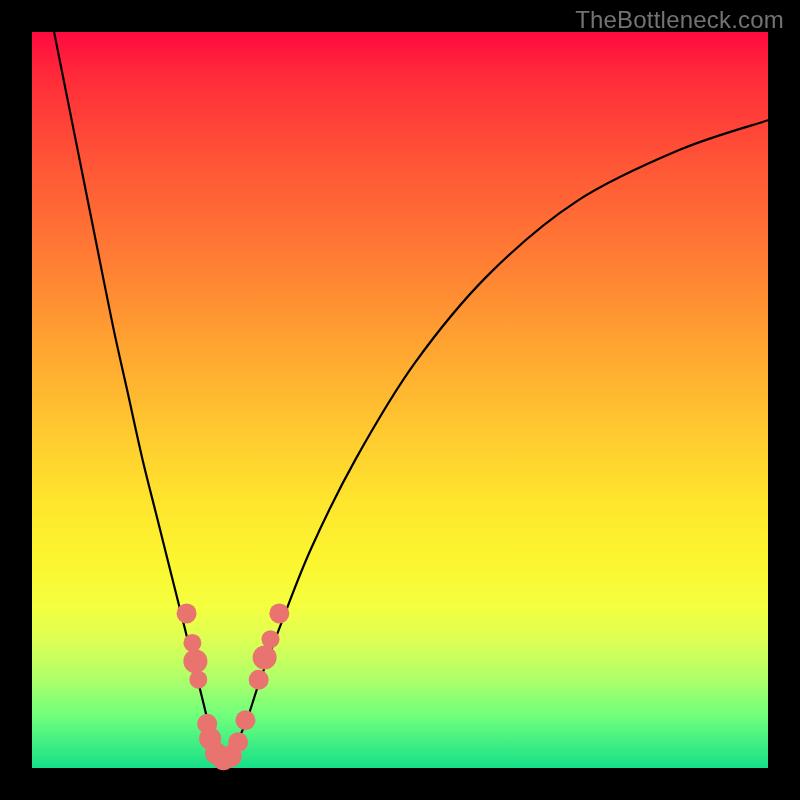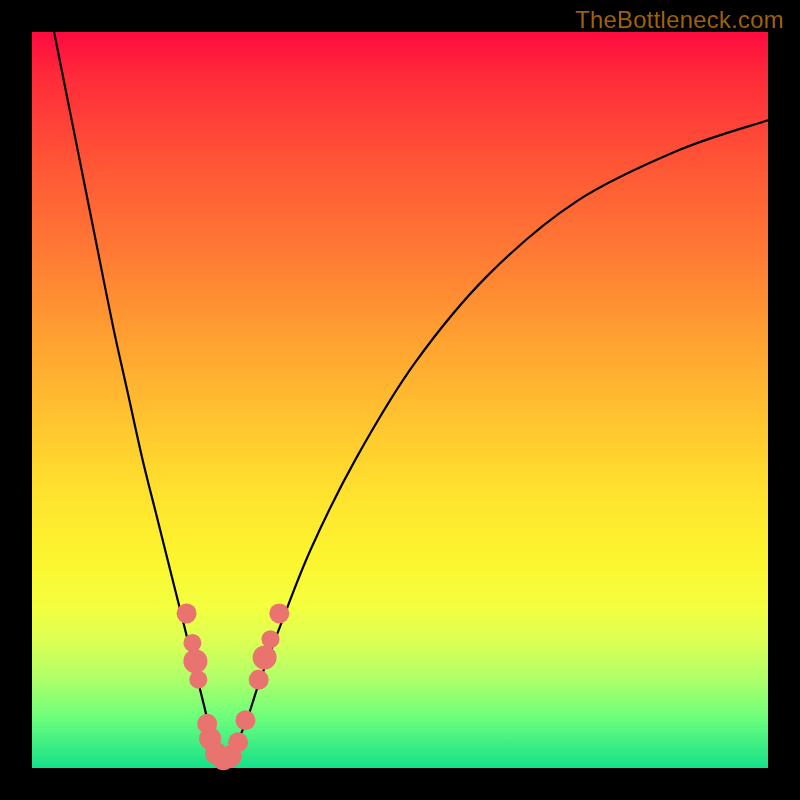--- a/index.html
+++ b/index.html
@@ -39,21 +39,21 @@
       #dbff56 83%,
       #adff6a 88%,
       #6eff7c 93%,
       #16e089 100%
     );
   }
   .watermark {
     position: absolute;
     top: 6px;
     right: 16px;
-    color: #a16207;
+    color: #737373;
     font-size: 24px;
     font-weight: 500;
     letter-spacing: 0.2px;
     user-select: none;
   }
   svg.curve {
     position: absolute;
     left: 0; top: 0;
     width: 736px;
     height: 736px;

